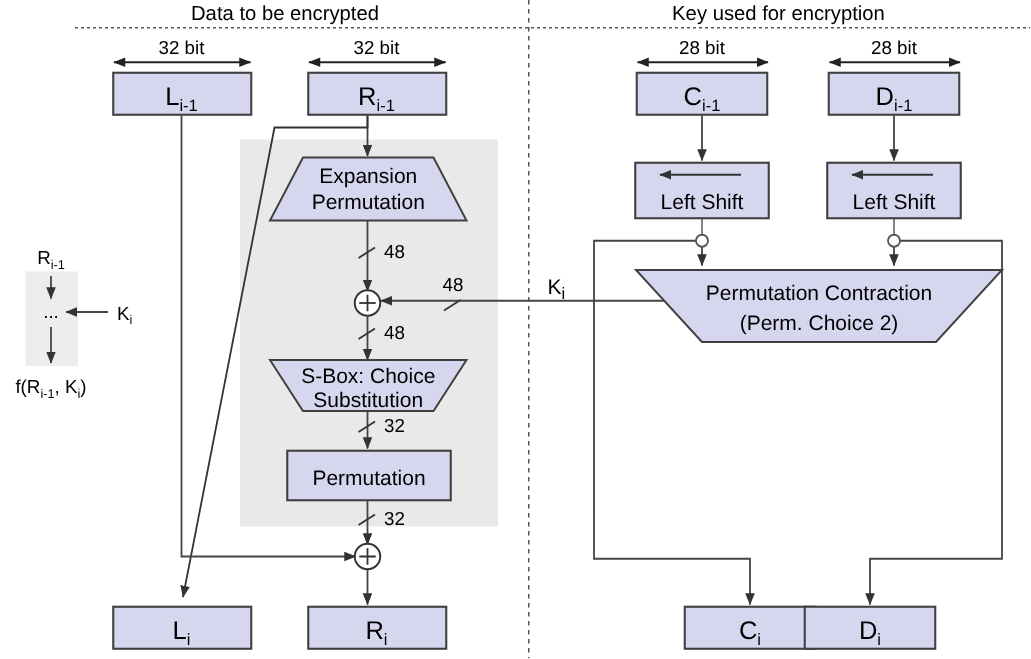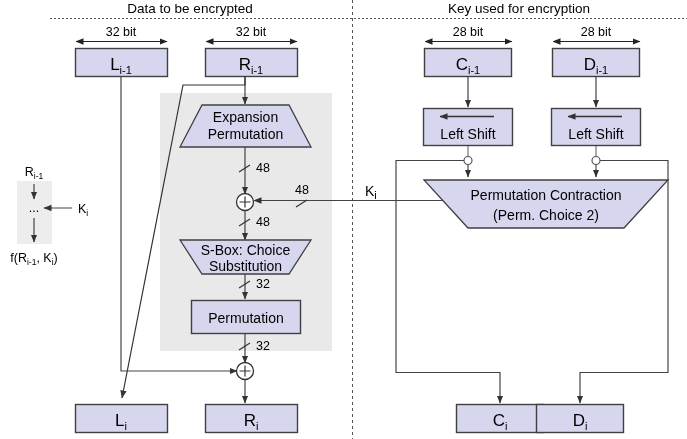--- a/index.html
+++ b/index.html
@@ -7,21 +7,20 @@
     padding: 0;
     background: #ffffff;
   }
   #canvas {
     position: relative;
     width: 687px;
     height: 439px;
     background: #ffffff;
     font-family: "Liberation Sans", sans-serif;
     overflow: hidden;
-    border-radius: 22px;
   }
   svg { display: block; }
   text { font-family: "Liberation Sans", sans-serif; fill: #000000; }
   .lbl-section { font-size: 13.5px; }
   .lbl-bit { font-size: 12.5px; }
   .lbl-box { font-size: 17px; }
   .lbl-shape { font-size: 14px; }
   .lbl-num { font-size: 12.5px; }
   .lbl-legend { font-size: 12.5px; }
   .sub { font-size: 11px; }

